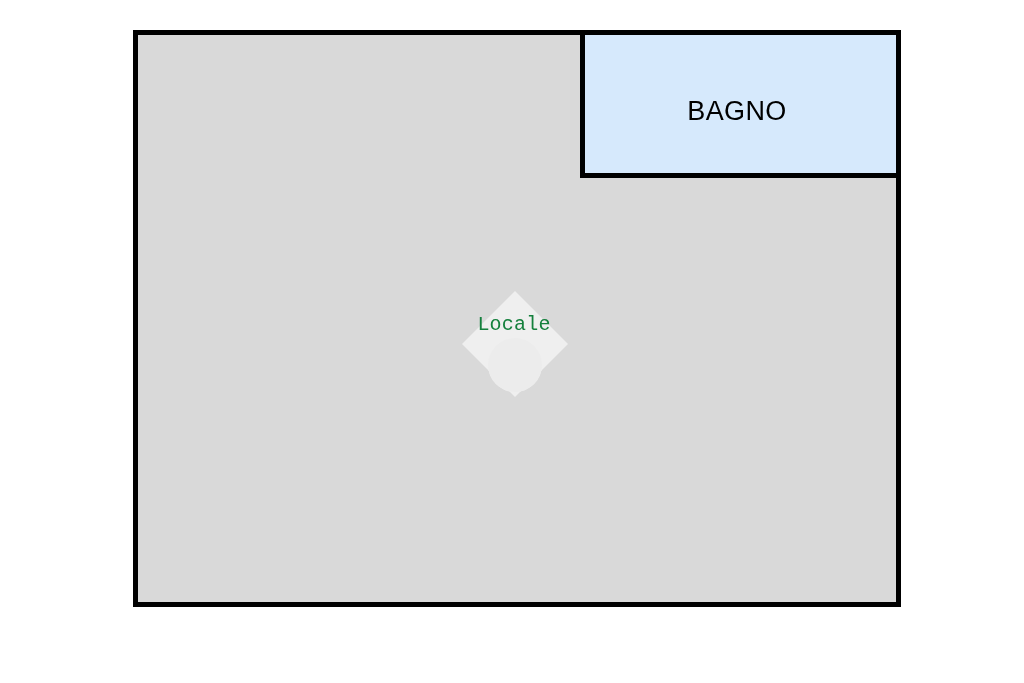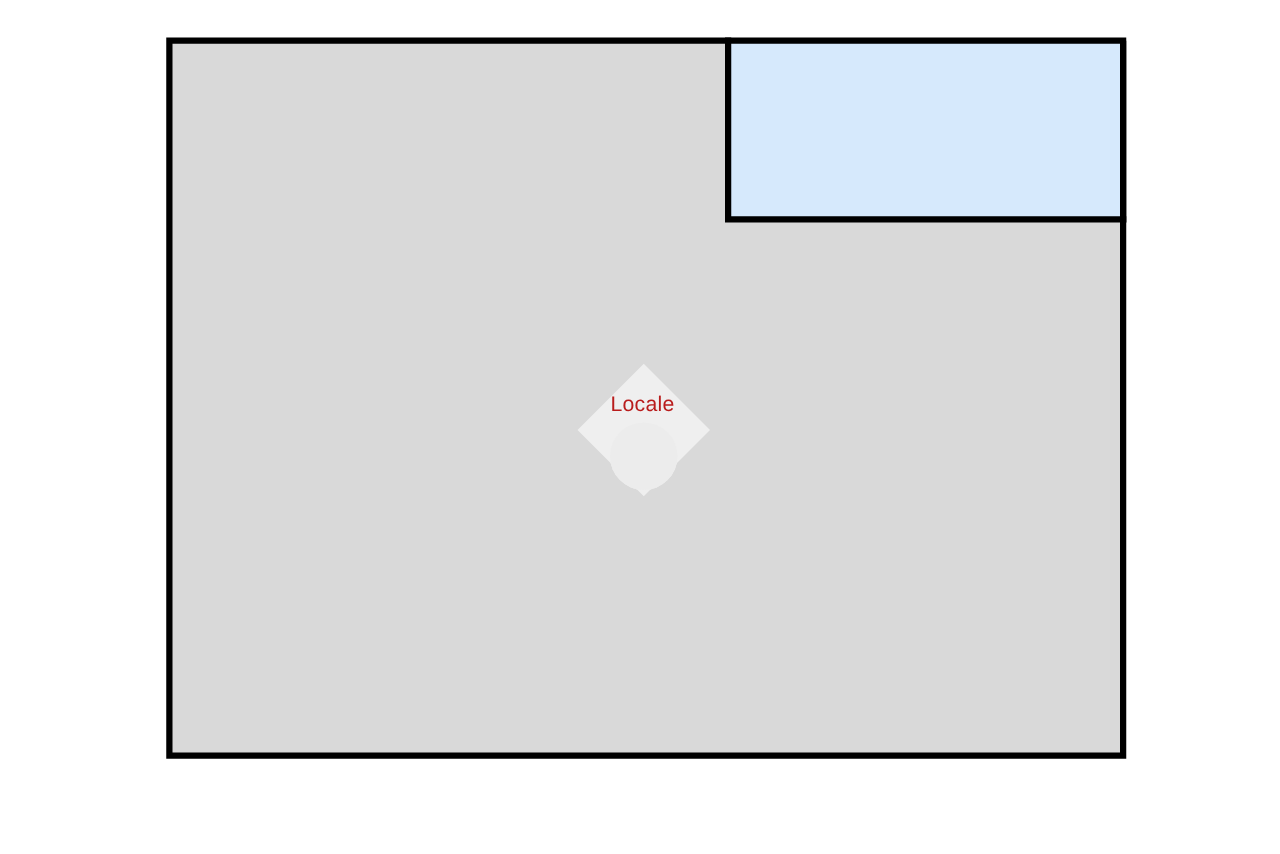--- a/index.html
+++ b/index.html
@@ -74,16 +74,17 @@
       <circle cx="515" cy="365" r="27" fill="#ececec"></circle>
     </g>
 
     <rect id="wall-outer" x="135.5" y="32.5" width="763" height="572" fill="none" stroke="#000000" stroke-width="5" stroke-linejoin="miter"></rect>
 
     <path id="wall-bagno-partition" d="M 582.5 30 L 582.5 175.5 L 901 175.5" fill="none" stroke="#000000" stroke-width="5" stroke-linecap="butt" stroke-linejoin="miter"></path>
 
     <path id="wall-bagno-right" d="M 898.5 32.5 L 898.5 178" fill="none" stroke="#000000" stroke-width="5" stroke-linecap="butt"></path>
   </svg>
 
+  <div class="room-label" id="label-bagno" style="left: 737px; top: 111px; font-size: 27px; color: rgb(0, 0, 0);">BAGNO</div>
 
-  <div class="room-label" id="label-locale" style="left: 514px; top: 324px; font-size: 17px; color: #b91c1c;">Locale</div>
+  <div class="room-label" id="label-locale" style="left: 514px; top: 324px; font-size: 20px; color: #15803d; font-family: Liberation Mono, monospace;">Locale</div>
 
 </div>
 
 </body></html>

